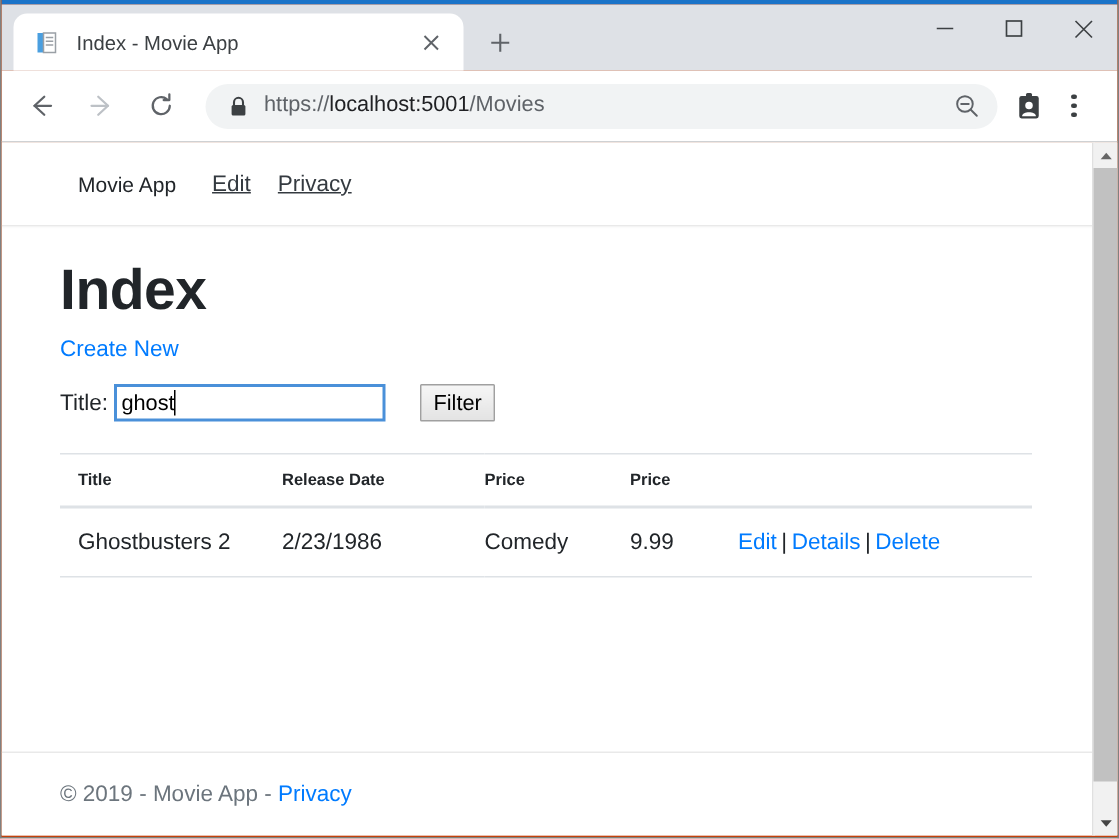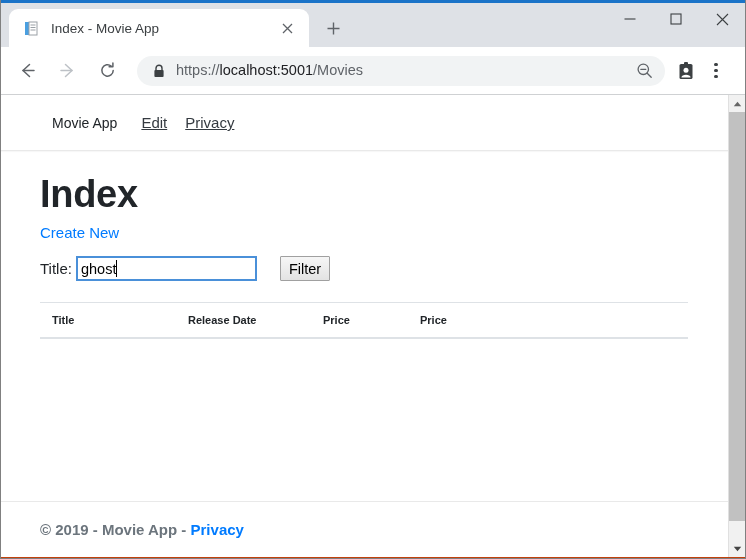--- a/index.html
+++ b/index.html
@@ -279,21 +279,20 @@
     position: absolute;
     left: 0;
     bottom: 0;
     width: 729px;
     height: 56px;
     border-top: 1px solid #e9e9e9;
     display: flex;
     align-items: center;
     padding-left: 39px;
     background: #ffffff;
-    font-weight: bold;
   }
   .footer-text {
     font-size: 15px;
     color: #6c757d;
   }
   .footer-text a { color: #007bff; text-decoration: none; }
 
   
   .scrollbar {
     position: absolute;
@@ -462,20 +461,27 @@
           <thead>
             <tr>
               <th class="col-title">Title</th>
               <th class="col-date">Release Date</th>
               <th class="col-genre">Price</th>
               <th class="col-price">Price</th>
               <th class="col-actions"></th>
             </tr>
           </thead>
           <tbody>
+            <tr>
+              <td class="col-title">Ghostbusters 2</td>
+              <td class="col-date">2/23/1986</td>
+              <td class="col-genre">Comedy</td>
+              <td class="col-price">9.99</td>
+              <td class="col-actions"><a class="rowlink" href="#">Edit</a><span class="sep">|</span><a class="rowlink" href="#">Details</a><span class="sep">|</span><a class="rowlink" href="#">Delete</a></td>
+            </tr>
           </tbody>
         </table>
 
       </div>
 
       <div class="footer">
         <span class="footer-text"><span>© 2019 - Movie App - </span><a href="#">Privacy</a></span>
       </div>
 
     </div>

